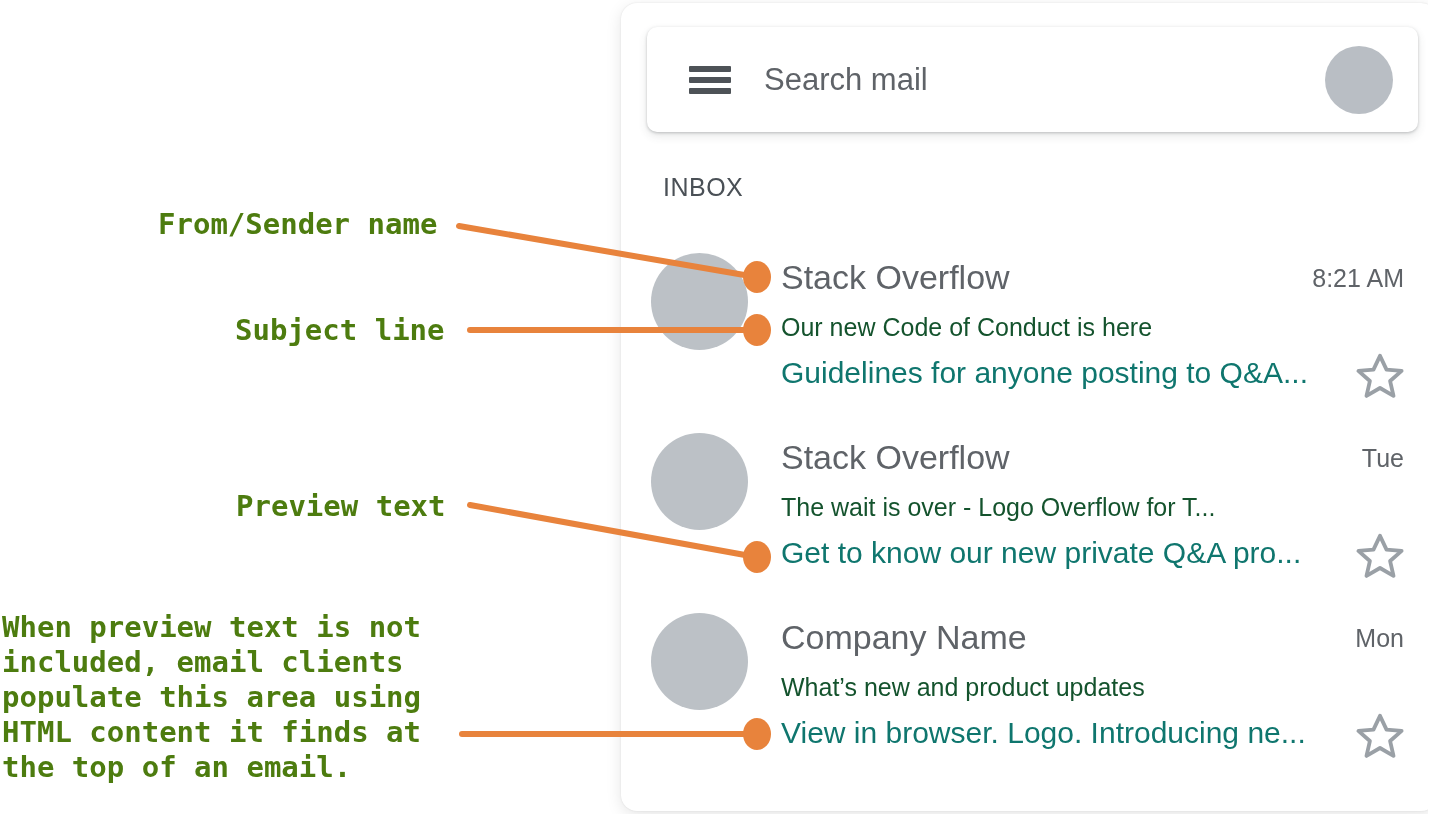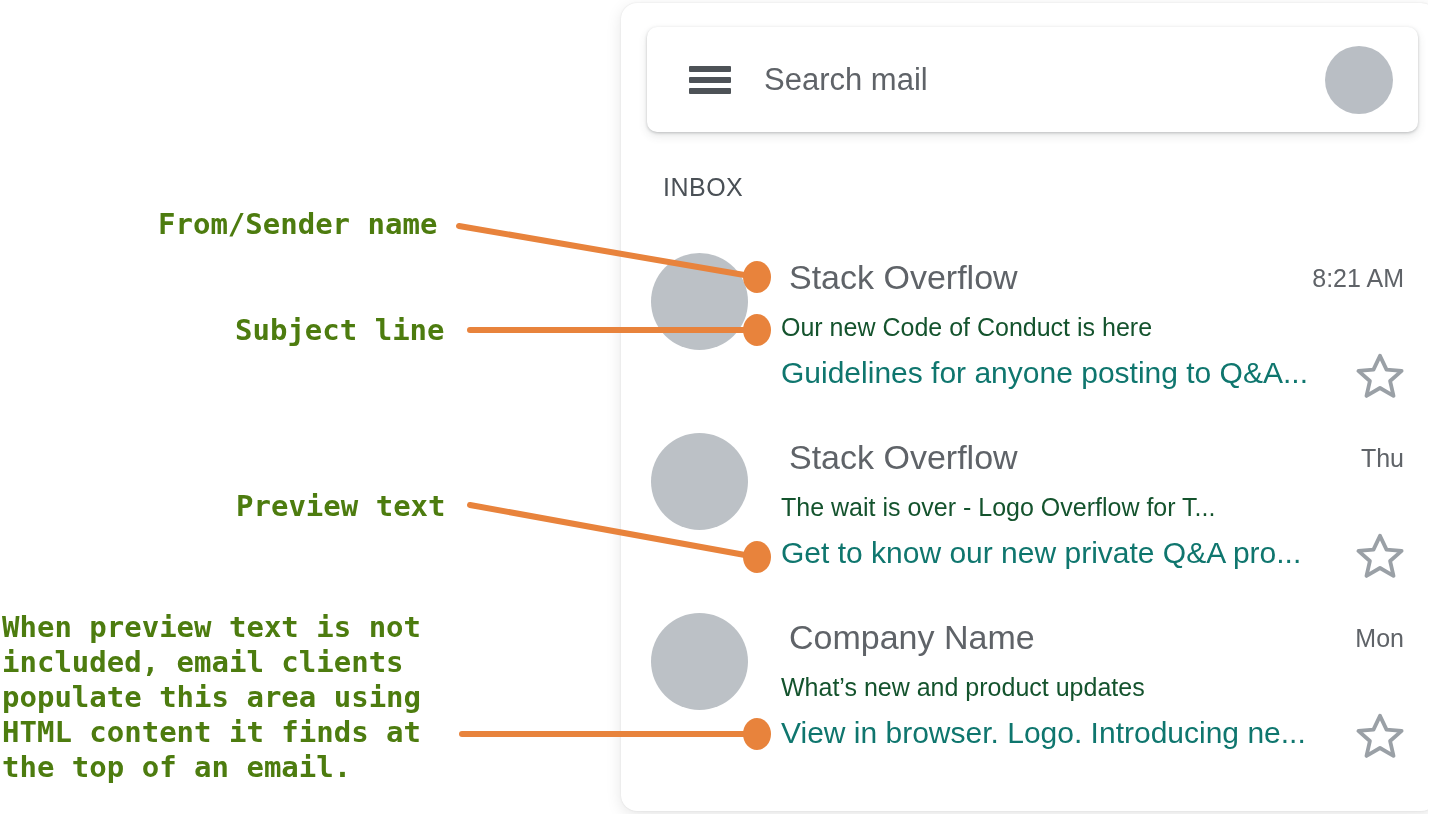--- a/index.html
+++ b/index.html
@@ -18,21 +18,21 @@
   .menu span{display:block;height:6px;border-radius:1px;background:#4d5257;}
   .search-input{flex:1;margin-left:31px;border:none;outline:none;background:transparent;
                 font-family:"Liberation Sans", sans-serif;font-size:31px;color:#5f6368;}
   .search-input::placeholder{color:#5f6368;opacity:1;}
   .sb-avatar{width:68px;height:68px;border-radius:50%;background:#b9bec4;margin-right:25px;flex:none;}
 
   .inbox{position:absolute;left:42px;top:170px;font-size:25px;letter-spacing:.5px;color:#4a5056;}
 
   .row{position:absolute;left:0;width:816px;height:162px;}
   .row-avatar{position:absolute;left:30px;top:3px;width:97px;height:97px;border-radius:50%;background:#bcc1c6;}
-  .sender{position:absolute;left:160px;top:8px;font-size:34px;color:#5f6368;white-space:nowrap;margin-left:8px;}
+  .sender{position:absolute;left:160px;top:8px;font-size:34px;color:#5f6368;white-space:nowrap;}
   .time{position:absolute;right:33px;top:14px;font-size:25px;color:#5f6368;white-space:nowrap;}
   .subject{position:absolute;left:160px;top:63px;font-size:25px;color:#14532d;white-space:nowrap;}
   .preview{position:absolute;left:160px;top:106px;font-size:30px;color:#0f766e;white-space:nowrap;}
   .star{position:absolute;left:732px;top:100px;width:54px;height:54px;cursor:pointer;}
 
   
   .ann{position:absolute;font-family:"DejaVu Sans Mono", monospace;font-weight:700;
        font-size:29px;line-height:34px;color:#4d7c0f;white-space:nowrap;}
   .note{line-height:35px;white-space:pre-line;}
   .overlay{position:absolute;left:0;top:0;width:1440px;height:814px;pointer-events:none;z-index:6;}
@@ -65,21 +65,21 @@
       <div class="subject">Our new Code of Conduct is here</div>
       <div class="preview">Guidelines for anyone posting to Q&amp;A...</div>
       <svg class="star" viewBox="0 0 24 24">
         <polygon points="12,2.6 14.9,8.7 21.6,9.3 16.5,13.8 18,20.4 12,16.9 6,20.4 7.5,13.8 2.4,9.3 9.1,8.7" fill="none" stroke="#9aa0a6" stroke-width="1.7" stroke-linejoin="round"></polygon>
       </svg>
     </div>
 
     <div class="row" style="top:427px">
       <div class="row-avatar"></div>
       <div class="sender">Stack Overflow</div>
-      <div class="time">Thu</div>
+      <div class="time">Tue</div>
       <div class="subject">The wait is over - Logo Overflow for T...</div>
       <div class="preview">Get to know our new private Q&amp;A pro...</div>
       <svg class="star" viewBox="0 0 24 24">
         <polygon points="12,2.6 14.9,8.7 21.6,9.3 16.5,13.8 18,20.4 12,16.9 6,20.4 7.5,13.8 2.4,9.3 9.1,8.7" fill="none" stroke="#9aa0a6" stroke-width="1.7" stroke-linejoin="round"></polygon>
       </svg>
     </div>
 
     <div class="row" style="top:607px">
       <div class="row-avatar"></div>
       <div class="sender">Company Name</div>

